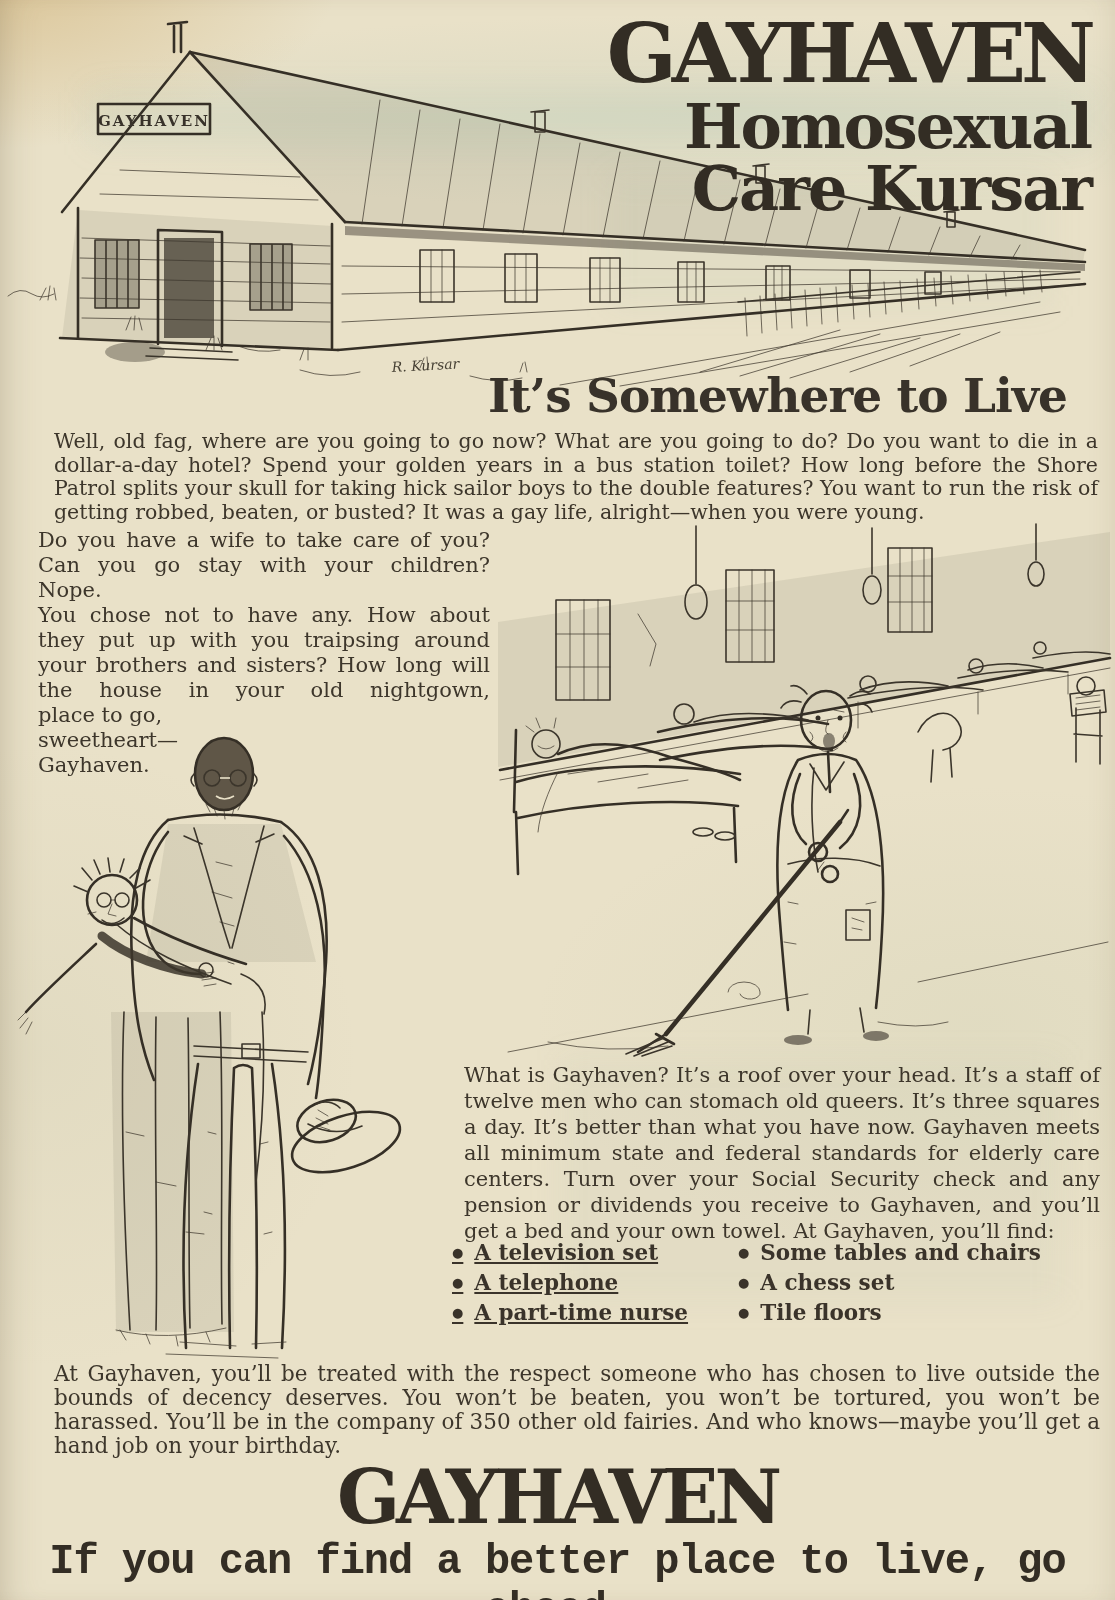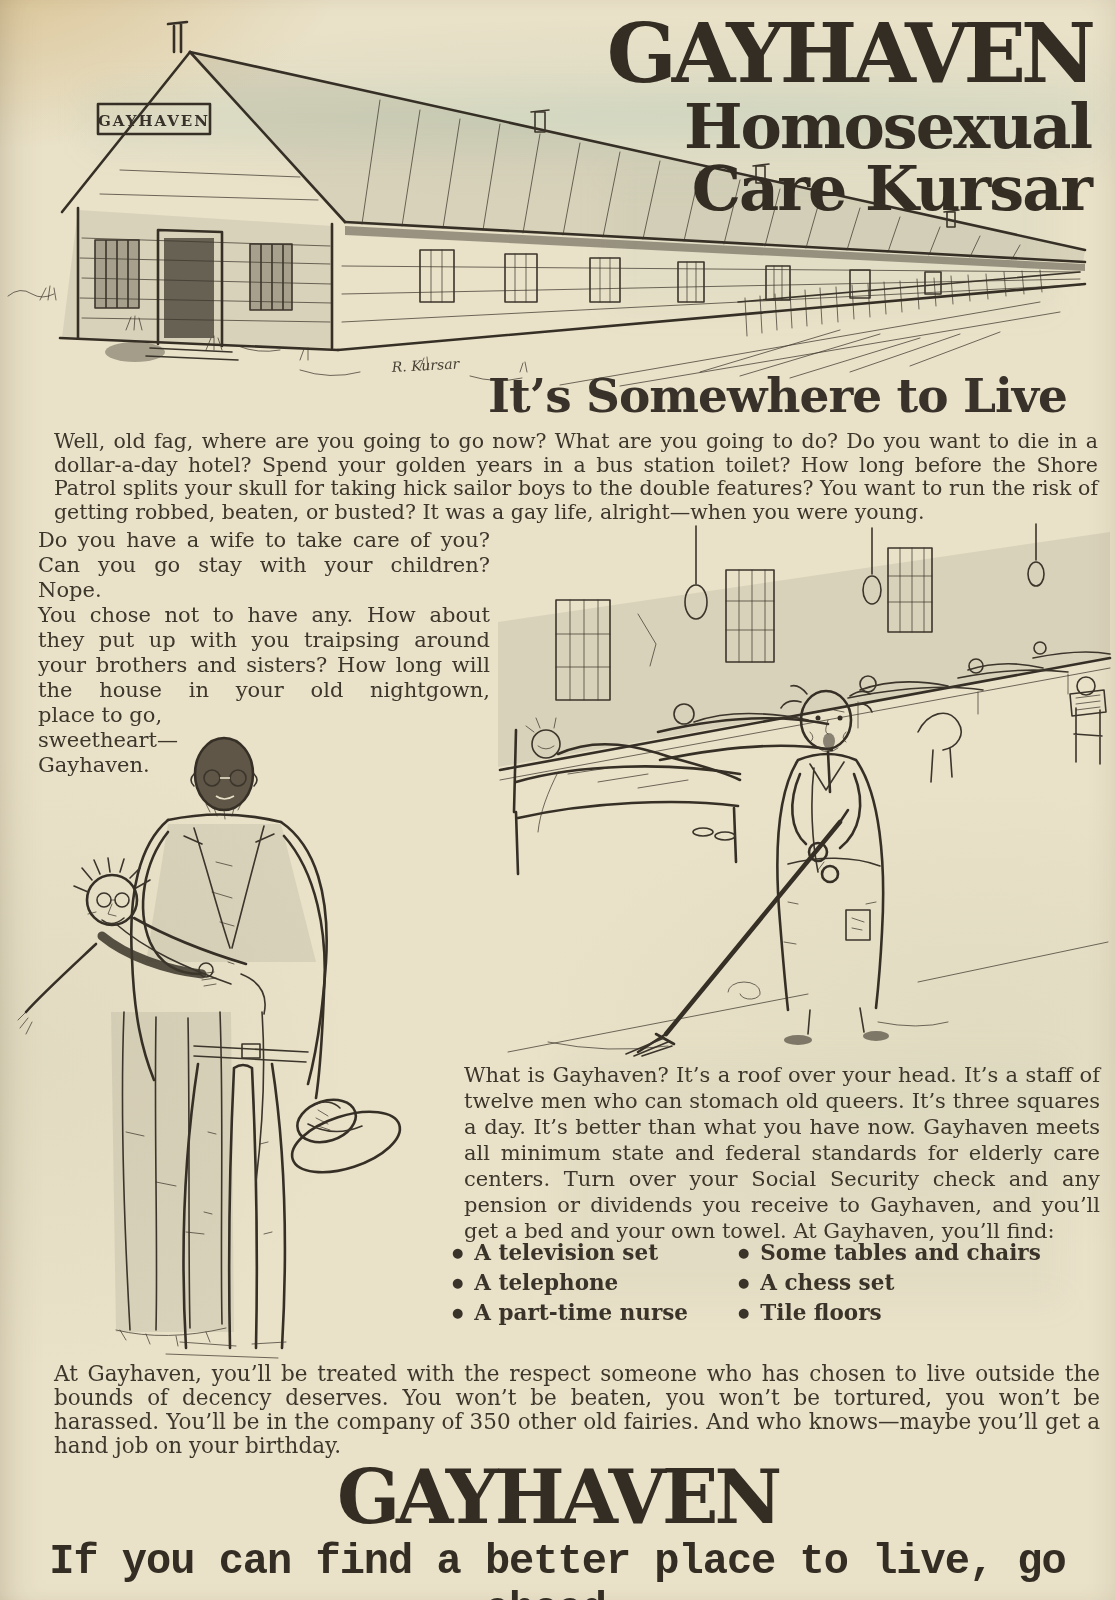--- a/index.html
+++ b/index.html
@@ -38,21 +38,21 @@
   .p1{left:38px;top:414px;width:1044px;font-size:20.5px;line-height:23.5px;}
   .p3{left:448px;top:1046px;width:636px;font-size:21px;line-height:26px;}
   .p4{left:38px;top:1346px;width:1046px;font-size:21.5px;line-height:24px;}
 
   .column{position:absolute;left:38px;top:528px;width:452px;font-size:21px;line-height:25px;}
   .col-line{white-space:nowrap;}
   .col-line.stretch{white-space:normal;text-align:justify;text-align-last:justify;}
 
   .amenities{position:absolute;left:452px;top:1238px;width:640px;display:flex;}
   .alist{list-style:none;margin:0;padding:0;font-size:21.5px;font-weight:bold;color:#3a332a;}
-  .alist.c1{width:286px;}
+  .alist.c1{width:286px;text-decoration:underline;}
   .alist.c2{width:350px;}
   .alist li{line-height:30px;}
   .dot{font-size:13px;vertical-align:3px;margin-right:11px;}
 
   .logo-bottom{position:absolute;top:1460px;left:0;width:100%;text-align:center;
     font-weight:bold;font-size:74px;letter-spacing:-4px;line-height:1;color:#332d24;}
   .tagline-bottom{position:absolute;top:1538px;left:0;width:100%;text-align:center;
     font-weight:bold;font-size:42px;letter-spacing:-1px;color:#332d24;font-family:Liberation Mono, monospace;}
 </style>
 </head>

